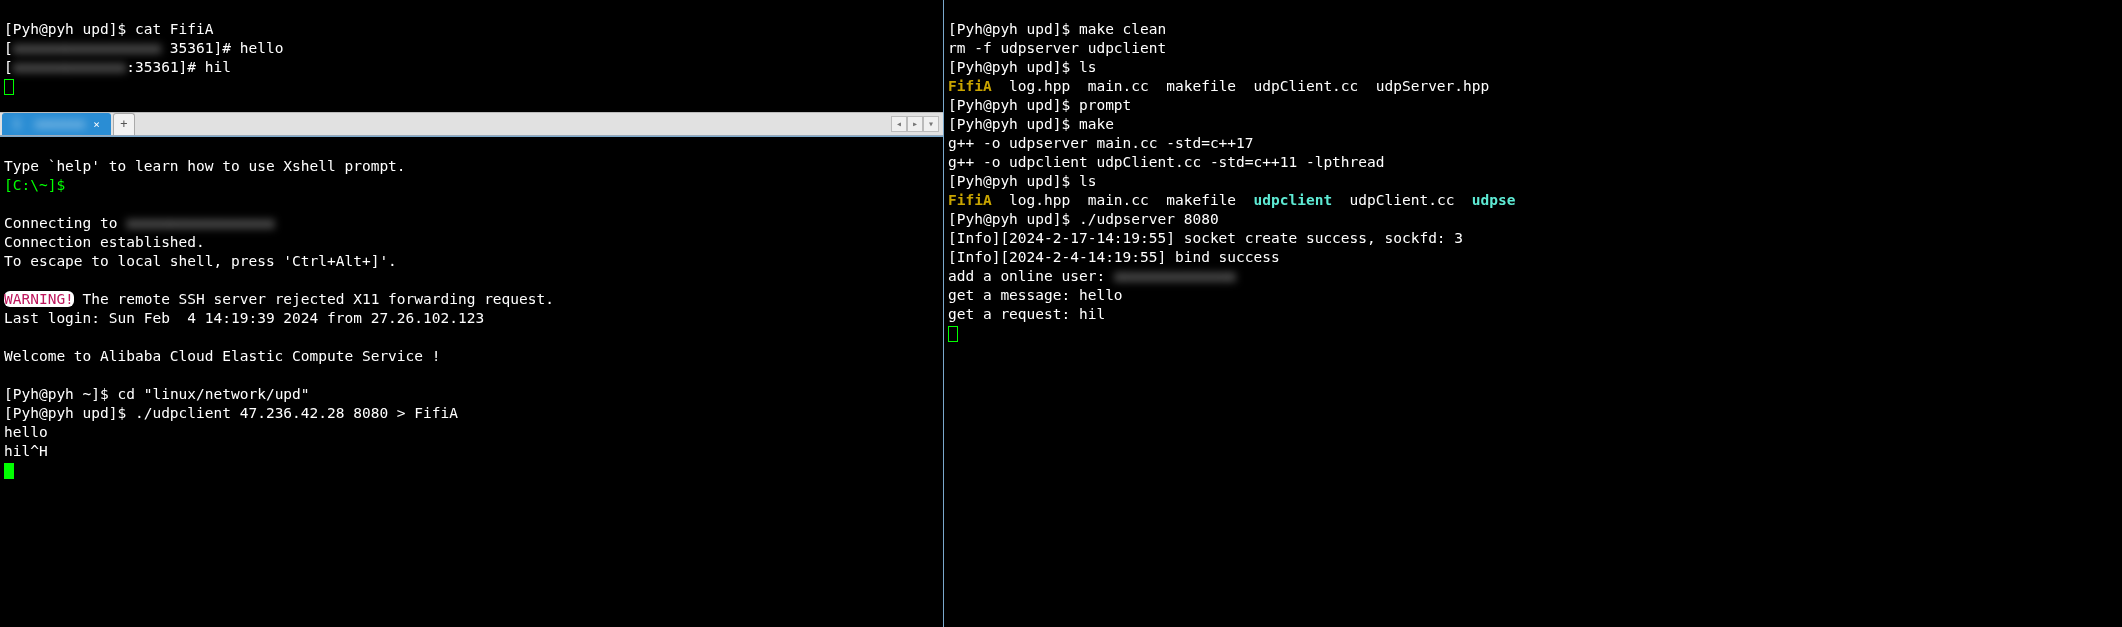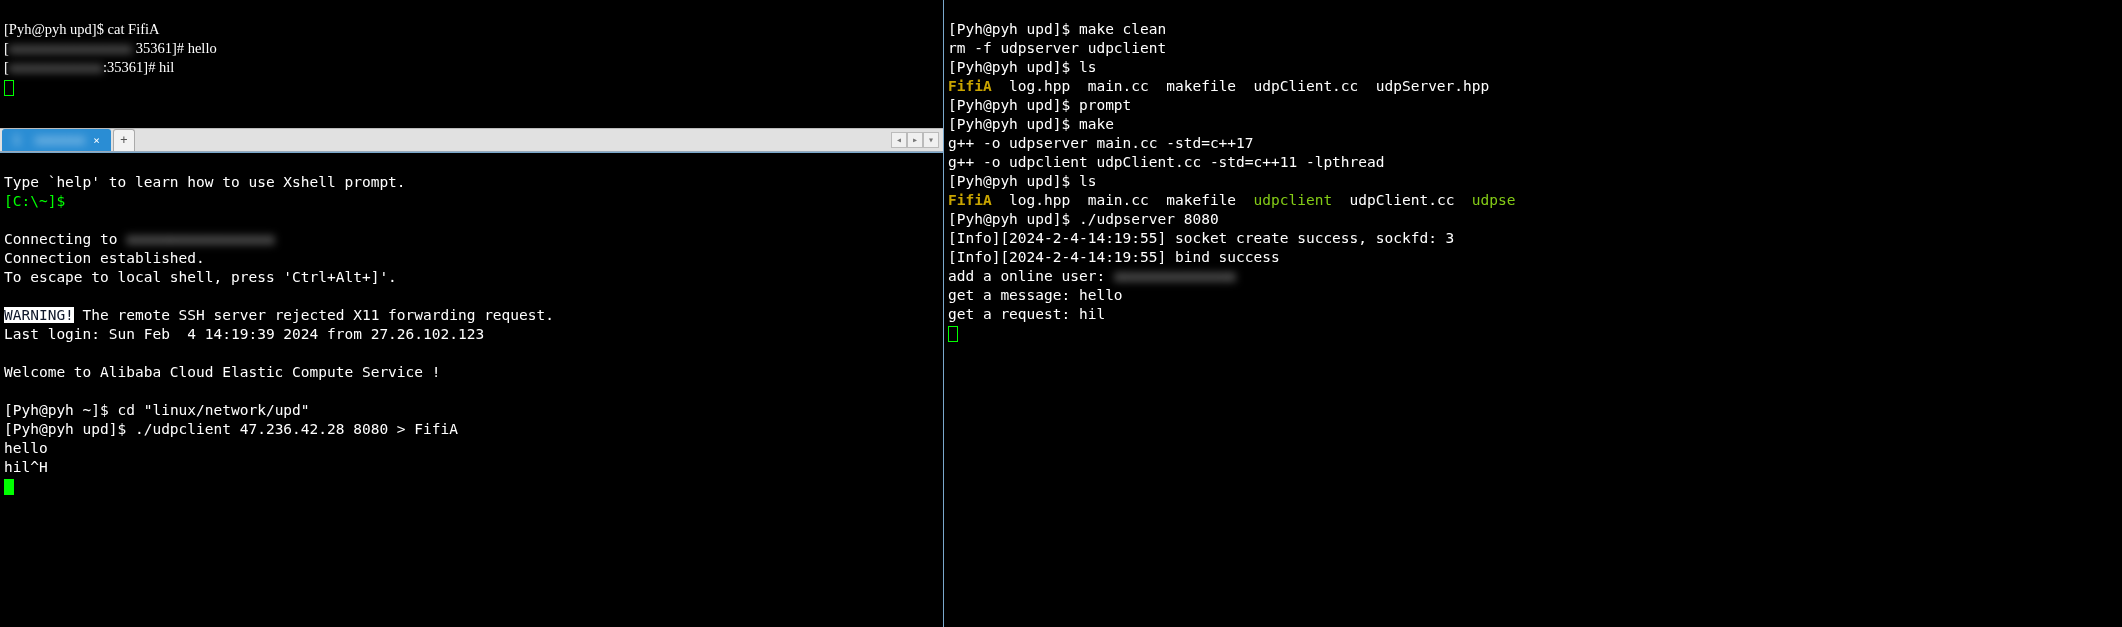--- a/index.html
+++ b/index.html
@@ -2,39 +2,39 @@
 <html><head>
 <meta charset="utf-8">
 <style>
 * { margin:0; padding:0; box-sizing:border-box; }
 body { font-family:"Consolas","DejaVu Sans Mono",monospace; font-size:14.5px; line-height:19px;
        background:#000; color:#fff; width:2122px; height:627px; overflow:hidden; }
 .wrap { display:flex; width:100%; height:100%; }
 .left { width:944px; display:flex; flex-direction:column; border-right:1px solid #7aa8cc; }
 .right{ flex:1; background:#000; padding:1px 4px; white-space:pre; overflow:hidden;}
 .pane { background:#000; padding:1px 4px; white-space:pre; overflow:hidden; }
-.top  { height:128px;font-family:Liberation Serif, serif; }
+.top  { height:112px; }
 
 .tabbar{ height:24px; background:#e1e1e1; display:flex; align-items:flex-end;
          border-top:1px solid #bbb; border-bottom:1px solid #9ab; position:relative;}
 .tab   { height:22px; padding:0 10px; font-size:12px; display:flex; align-items:center;
          border:1px solid #aaa; border-bottom:none; border-top-right-radius:3px;
          border-top-left-radius:3px; margin-left:2px;}
 .tab.active{ background:#2a8dd4; color:#fff; border-color:#2a8dd4;}
 .tab .x{ margin-left:8px; font-size:11px; }
 .tab.add{ background:#f2f2f2; width:22px; justify-content:center; color:#555;}
 .navarrows{ position:absolute; right:4px; top:3px; display:flex; gap:0;}
 .nbtn{ width:16px; height:16px; border:1px solid #bbb; background:#f0f0f0;
        font-size:10px; text-align:center; line-height:14px; color:#777;}
 .bottom{ flex:1; border-top:1px solid #7aa8cc;}
 
 .green{ color:#00ff00;}
 .ylw  { color:#c8a400; font-weight:bold;text-align:center;}
-.grn2 { color:#84cc16; font-weight:normal;}
-.inv  { background:#fff; color:#0f172a;}
+.grn2 { color:#5eead4; font-weight:bold;}
+.inv  { background:#fff; color:#be185d;border-radius:6px;}
 
 .blur{ filter:blur(4px); }
 
 .curhol{ display:inline-block; width:10px; height:16px; border:1px solid #0f0; vertical-align:middle;}
 .cursol{ display:inline-block; width:10px; height:16px; background:#0f0; vertical-align:middle;}
 span{white-space:pre}
 </style>
 </head>
 <body>
 
@@ -91,21 +91,21 @@
 <span>rm -f udpserver udpclient</span>
 <span>[Pyh@pyh upd]$ </span><span>ls</span>
 <span class="ylw">FifiA</span><span>  log.hpp  main.cc  makefile  udpClient.cc  udpServer.hpp</span>
 <span>[Pyh@pyh upd]$ </span><span>prompt</span>
 <span>[Pyh@pyh upd]$ </span><span>make</span>
 <span>g++ -o udpserver main.cc -std=c++17</span>
 <span>g++ -o udpclient udpClient.cc -std=c++11 -lpthread</span>
 <span>[Pyh@pyh upd]$ </span><span>ls</span>
 <span class="ylw">FifiA</span><span>  log.hpp  main.cc  makefile  </span><span class="grn2">udpclient</span><span>  udpClient.cc  </span><span class="grn2">udpse</span>
 <span>[Pyh@pyh upd]$ </span><span>./udpserver 8080</span>
-<span>[Info][2024-2-4-14:19:55] socket create success, sockfd: 3</span>
+<span>[Info][2024-2-17-14:19:55] socket create success, sockfd: 3</span>
 <span>[Info][2024-2-4-14:19:55] bind success</span>
 <span>add a online user: </span><span class="blur">xxxxxxxxxxxxxx</span>
 <span>get a message: hello</span>
 <span>get a request: hil</span>
 <span class="curhol"></span>
   </div>
 
 </div>
 
 </body></html>

